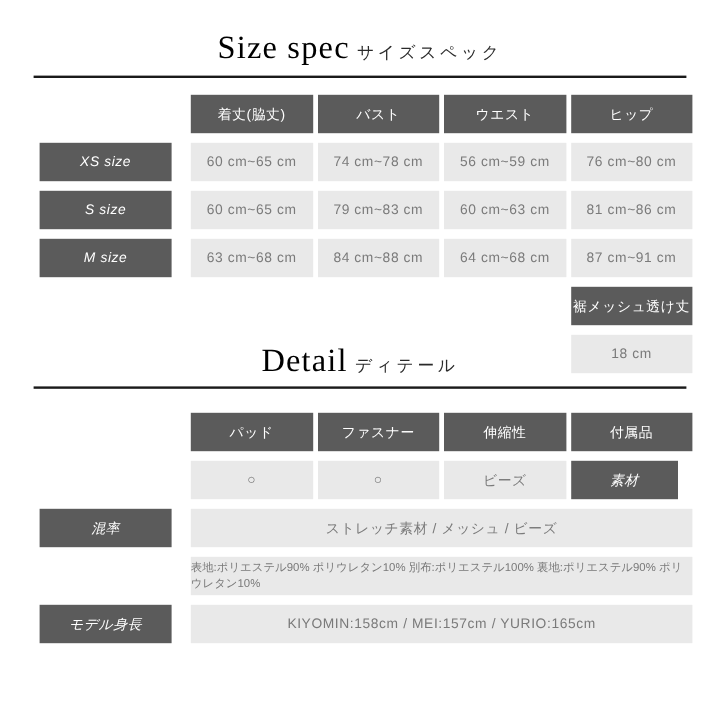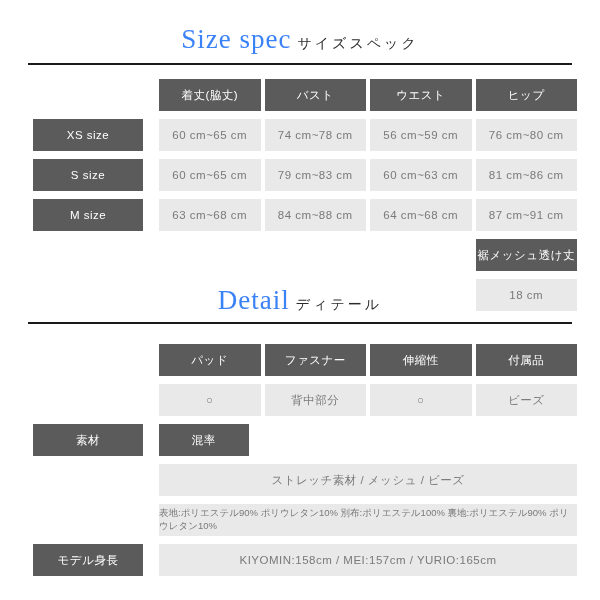--- a/index.html
+++ b/index.html
@@ -16,21 +16,21 @@
     text-align: center;
     padding-top: 24px;
     color: #1f1f1f;
     white-space: nowrap;
   }
   .section-title.detail-title { padding-top: 0; margin-top: -26px; }
   .title-en {
     font-family: "Liberation Serif", "DejaVu Serif", serif;
     font-size: 27px;
     letter-spacing: 1px;
-    color: #3b82f6;
+    color: #000000;
   }
   .title-ja {
     font-family: "Liberation Serif", "DejaVu Serif", serif;
     font-size: 14px;
     letter-spacing: 3px;
     color: #2a2a2a;
     margin-left: 6px;
   }
   .rule {
     border: none;
@@ -53,21 +53,21 @@
     letter-spacing: 0.5px;
   }
   .cell.dark {
     background: #5b5b5b;
     color: #ffffff;
   }
   .cell.light {
     background: #e9e9e9;
     color: #7a7a7a;
   }
-  .cell.row-label { margin-right: 12px; }
+  .cell.row-label { margin-right: 12px; font-style: italic; }
   .cell.col5 { grid-column: 5; }
   .cell.wide { grid-column: 2 / 6; }
   .cell.small-text { font-size: 9.5px; letter-spacing: 0; }
   .spacer { height: 32px; }
   .detail-rule { margin-top: 6px; }
   .detail-grid { margin-top: 20px; }
 </style>
 </head>
 <body>
 
@@ -116,21 +116,20 @@
   <div class="grid detail-grid">
 
     <div class="spacer"></div>
     <div class="cell dark">パッド</div>
     <div class="cell dark">ファスナー</div>
     <div class="cell dark">伸縮性</div>
     <div class="cell dark">付属品</div>
 
     <div class="spacer"></div>
     <div class="cell light">○</div>
-    <div class="cell light">背中部分</div>
     <div class="cell light">○</div>
     <div class="cell light">ビーズ</div>
 
     <div class="cell dark row-label">素材</div>
     <div class="cell dark row-label">混率</div>
 
     <div class="cell light wide">ストレッチ素材 / メッシュ / ビーズ</div>
     <div class="cell light wide small-text">表地:ポリエステル90% ポリウレタン10% 別布:ポリエステル100% 裏地:ポリエステル90% ポリウレタン10%</div>
 
     <div class="cell dark row-label">モデル身長</div>

